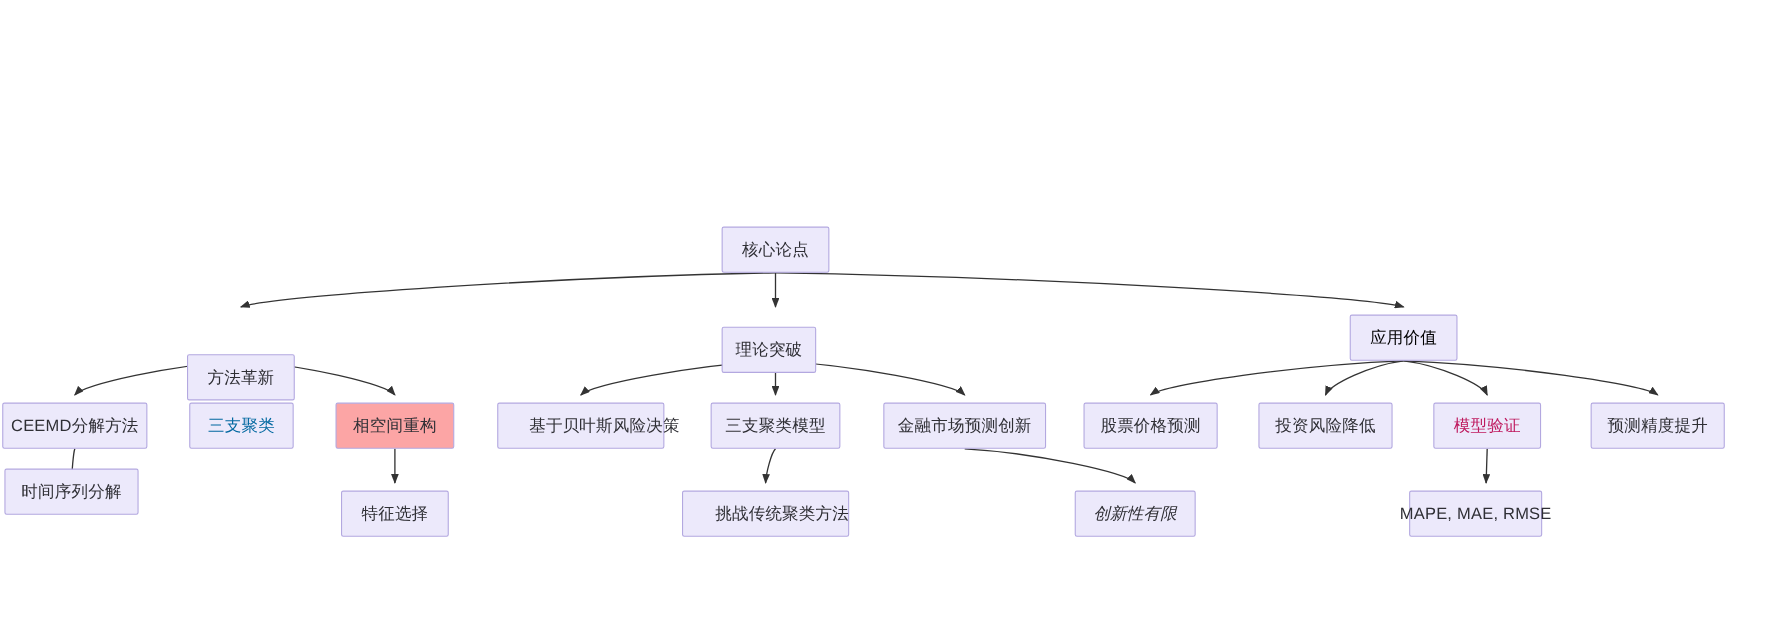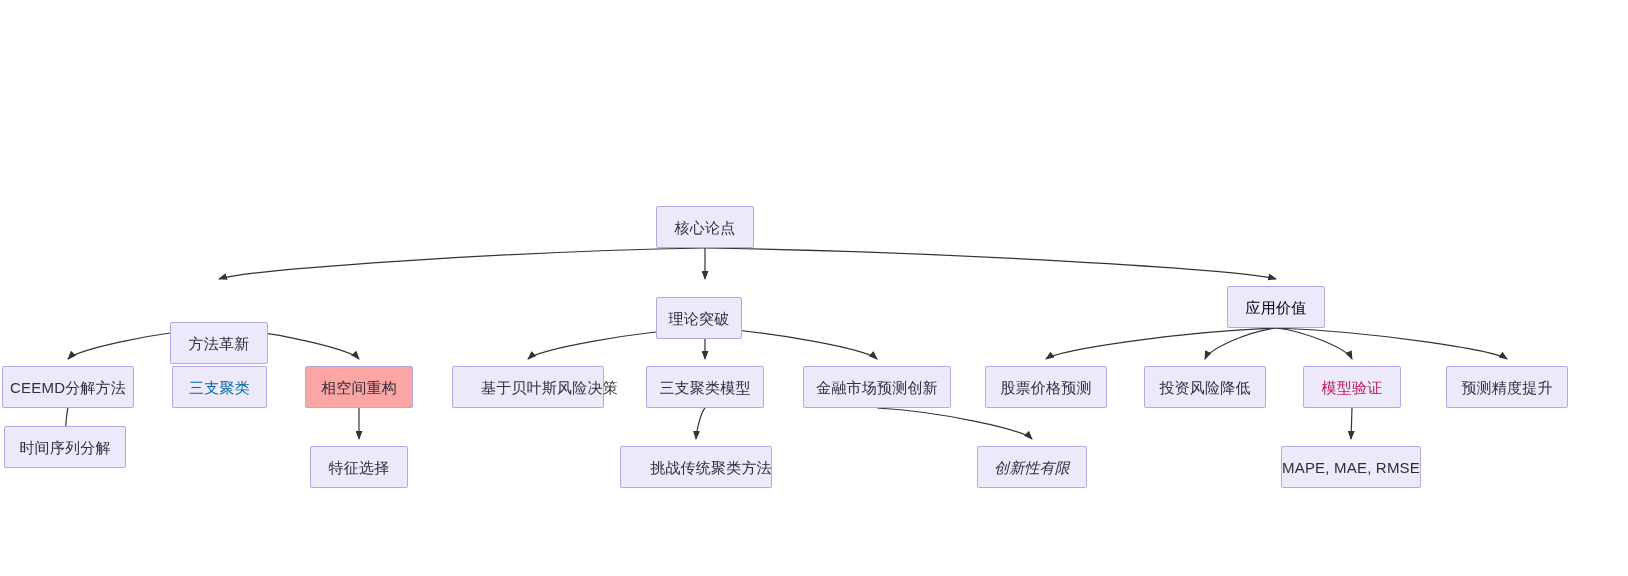--- a/index.html
+++ b/index.html
@@ -127,18 +127,18 @@
       </div>
       <div class="node" style="left: 310px; top: 446px; width: 98px; height: 42px; background: rgb(236, 233, 251); border-color: rgb(179, 168, 224); color: rgb(47, 47, 53);">
         <span class="node-label">特征选择</span>
       </div>
       <div class="node" style="left: 620px; top: 446px; width: 152px; height: 42px; background: rgb(236, 233, 251); border-color: rgb(179, 168, 224); color: rgb(47, 47, 53); padding-left: 30px;">
         <span class="node-label">挑战传统聚类方法</span>
       </div>
       <div class="node" style="left: 977px; top: 446px; width: 110px; height: 42px; background: rgb(236, 233, 251); border-color: rgb(179, 168, 224); color: rgb(47, 47, 53); font-style: italic;">
         <span class="node-label">创新性有限</span>
       </div>
-      <div class="node" style="left: 1281px; top: 446px; width: 140px; height: 42px; background: rgb(236, 233, 251); border-color: rgb(179, 168, 224); color: rgb(47, 47, 53);">
+      <div class="node" style="left: 1281px; top: 446px; width: 121px; height: 42px; background: rgb(236, 233, 251); border-color: rgb(179, 168, 224); color: rgb(47, 47, 53);">
         <span class="node-label">MAPE, MAE, RMSE</span>
       </div>
     </div>
 
 </div>
 
 </body></html>

